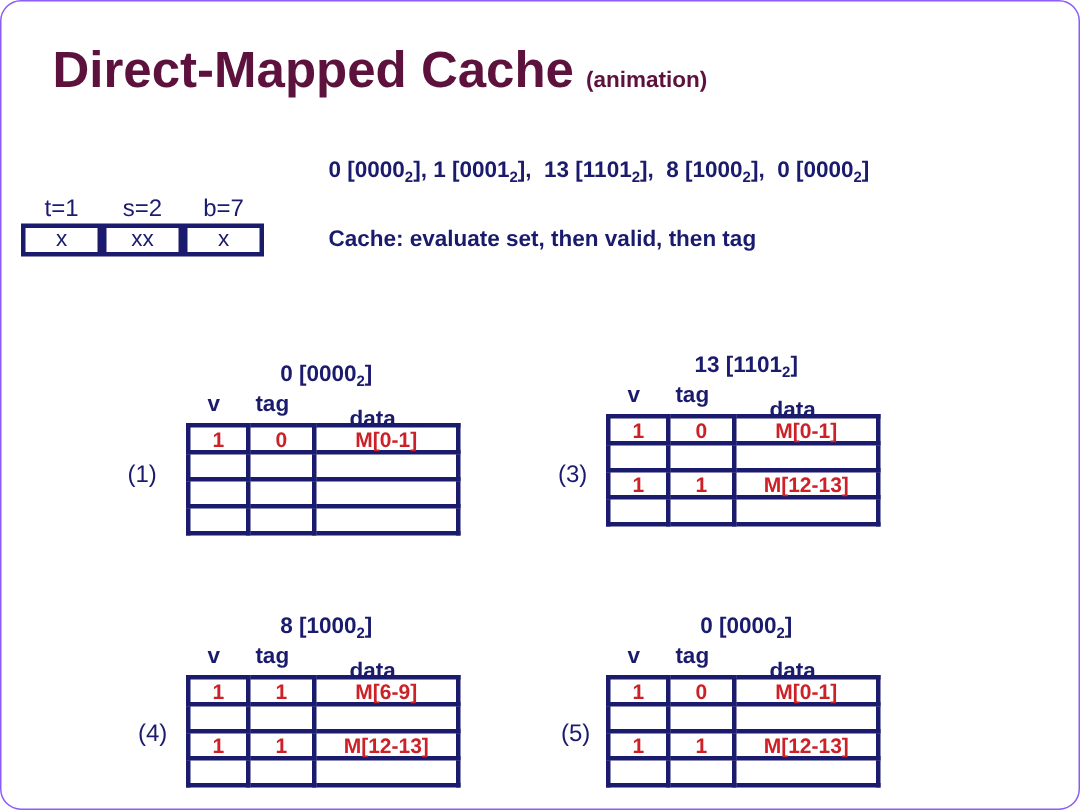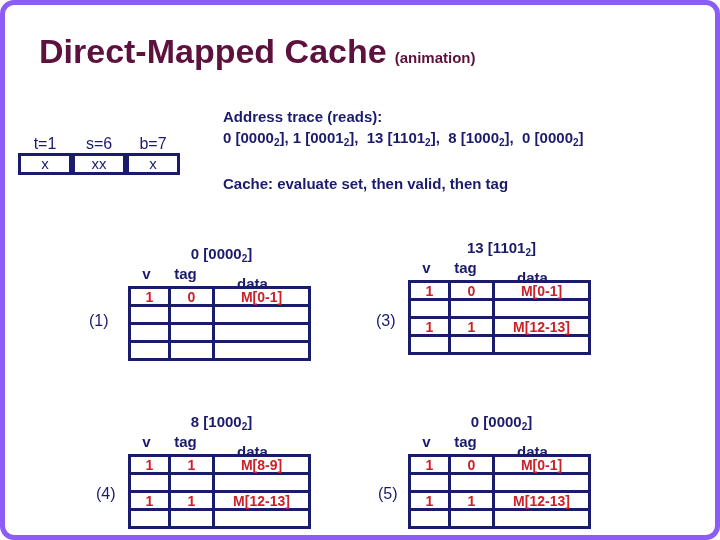--- a/index.html
+++ b/index.html
@@ -1,20 +1,20 @@
 <!DOCTYPE html>
 <html style="--maroon: #5C123C; --navy: #1B1B6E; --red: #CC2127;"><head>
 <meta charset="utf-8">
 <style>
   html, body { margin: 0; padding: 0; background: #ffffff; }
   .slide {
     position: relative;
     width: 720px; height: 540px;
     background: #ffffff;
-    border: 5px solid #8b5cf6;
+    border: 1px solid #8b5cf6;
     border-radius: 14px;
     box-sizing: border-box;
     overflow: hidden;
     font-family: "Liberation Sans", sans-serif;
   }
   .title {
     position: absolute; left: 34px; top: 27px; margin: 0;
     color: var(--maroon, #5C123C);
     font-size: 34px; font-weight: bold; white-space: nowrap;
   }
@@ -85,32 +85,31 @@
 </head>
 <body>
 
 <div class="slide">
 
   <h1 class="title"><span>Direct-Mapped Cache</span><span class="subtitle">(animation)</span></h1>
 
   <div class="bitfield">
     <div class="bitfield-labels">
         <span>t=1</span>
-        <span>s=6</span>
+        <span>s=2</span>
         <span>b=7</span>
       </div>
     <div class="bitfield-boxes">
         <div class="bitbox">x</div>
         <div class="bitbox">xx</div>
         <div class="bitbox">x</div>
       </div>
   </div>
 
   <div class="trace">
-    <div class="trace-heading">Address trace (reads):</div>
     <div class="trace-line">0 [0000<sub>2</sub>], 1 [0001<sub>2</sub>],  13 [1101<sub>2</sub>],  8 [1000<sub>2</sub>],  0 [0000<sub>2</sub>]</div>
     <div class="hint">Cache: evaluate set, then valid, then tag</div>
   </div>
 
   <div class="cache-group g1">
     <div class="cache-title">0 [0000<sub>2</sub>]</div>
     <div class="col-heads">
         <span>v</span>
         <span>tag</span>
         <span>data</span>
@@ -181,21 +180,21 @@
     <div class="col-heads">
         <span>v</span>
         <span>tag</span>
         <span>data</span>
       </div>
     <table class="cache-table">
         <tbody>
           <tr>
             <td>1</td>
             <td>1</td>
-            <td>M[8-9]</td>
+            <td>M[6-9]</td>
           </tr>
           <tr>
             <td></td>
             <td></td>
             <td></td>
           </tr>
           <tr>
             <td>1</td>
             <td>1</td>
             <td>M[12-13]</td>

